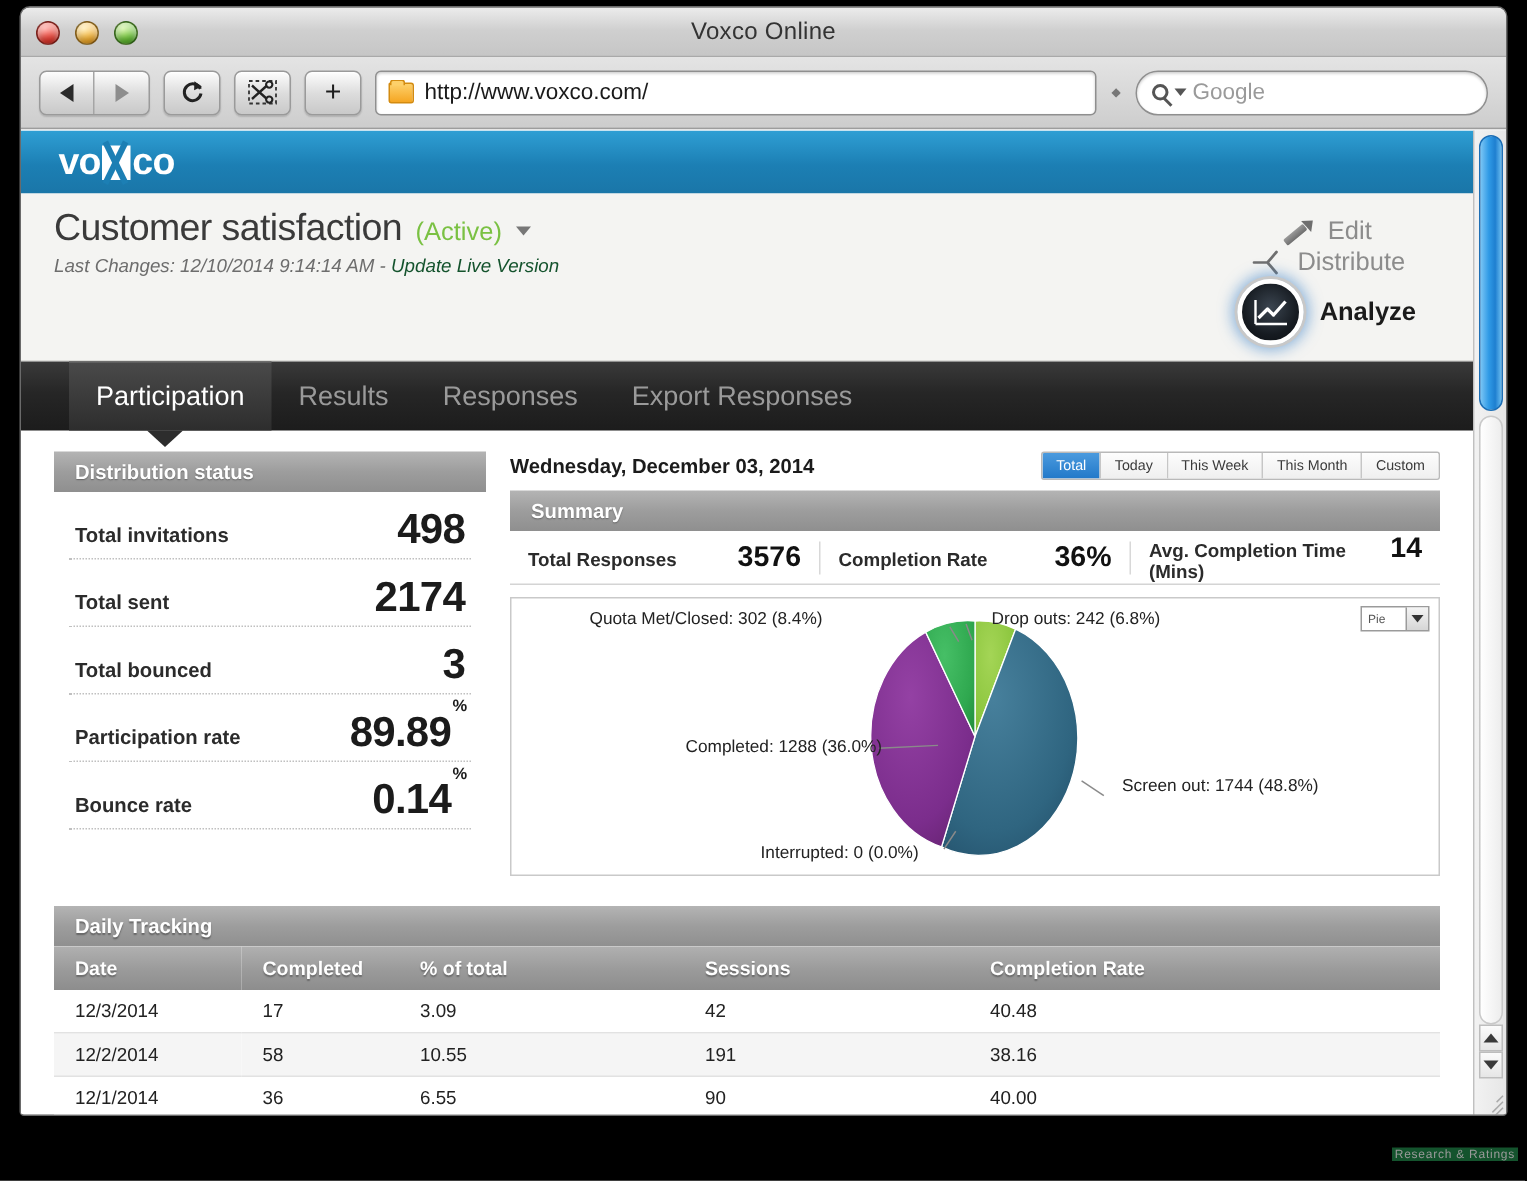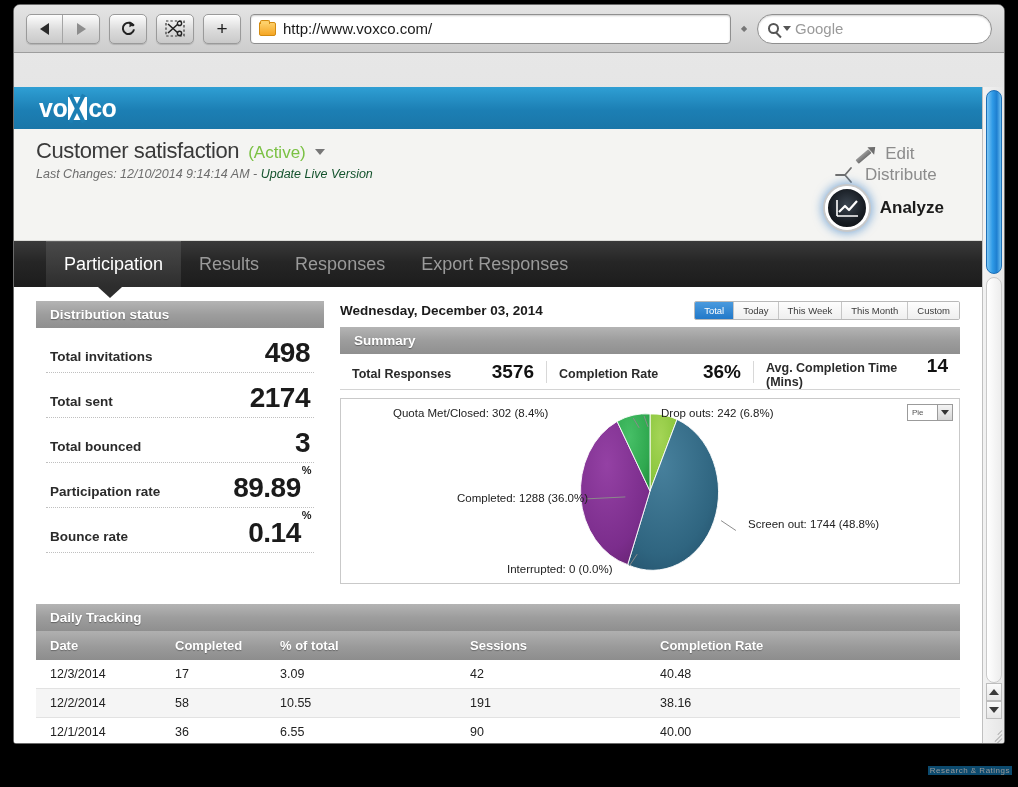--- a/index.html
+++ b/index.html
@@ -88,21 +88,21 @@
   #brandbar{ height:42px; background:linear-gradient(180deg,#2f9fd4 0%,#1c7fb4 55%,#1a76a8 100%);
              display:flex; align-items:center; padding-left:25px;}
   .logo{ display:flex; align-items:center; font-size:25px; font-weight:700; color:#fff; letter-spacing:-.5px;}
   .logo .xbox{ width:19px;height:23px;background:#fff; margin:0 1px; position:relative; display:inline-block;}
   .logo .xbox:before,.logo .xbox:after{content:"";position:absolute;left:7px;top:-4px;width:4px;height:31px;background:#1c7fb4;}
   .logo .xbox:before{transform:rotate(26deg);} .logo .xbox:after{transform:rotate(-26deg);}
 
   #survey-head{ background:#f4f4f2; border-bottom:1px solid #dcdcd8; padding:9px 22px 10px 22px;
                 display:flex; align-items:flex-start; justify-content:space-between;}
   #title-line{ display:flex; align-items:baseline; gap:9px;}
-  #survey-title{ font-size:22px; color:#3a3a3a; font-weight:400; letter-spacing:-.4px;}
+  #survey-title{ font-size:25px; color:#3a3a3a; font-weight:400; letter-spacing:-.4px;}
   #survey-status{ font-size:17px; color:#7ac143;}
   #status-caret{ width:0;height:0;border-left:5px solid transparent;border-right:5px solid transparent;border-top:6px solid #777; position:relative; top:-3px;}
   #last-changes{ font-size:12.5px; color:#6d6d6d; font-style:italic; margin-top:3px;}
   #update-link{ color:#14532d; font-style:italic; text-decoration:none;}
   #actions{ display:flex; align-items:center; gap:0; padding-top:6px;flex-direction:column;}
   .act{ display:flex; align-items:center; gap:11px; padding:0 16px; }
   .act .lab{ font-size:17px; color:#8c8c8c;}
   .act.active .lab{ color:#1b1b1b; font-weight:700;}
   .pencil{ width:20px;height:20px;position:relative;}
   .pencil:before{content:"";position:absolute;left:1px;top:10px;width:17px;height:5px;background:linear-gradient(180deg,#9a9a9a,#6e6e6e);transform:rotate(-40deg);border-radius:1px;}
@@ -162,27 +162,35 @@
   #daily-table{ width:100%; border-collapse:collapse; background:#fff;}
   #daily-table th{ background:linear-gradient(180deg,#b0b0b0 0%,#9a9a9a 55%,#8d8d8d 100%);
      color:#fff; font-size:13px; font-weight:700; text-align:left; padding:7px 0 7px 14px;
      text-shadow:0 1px 1px rgba(0,0,0,.3);}
   #daily-table td{ font-size:12.5px; color:#222; padding:7px 0 7px 14px; border-bottom:1px solid #e2e2e2;}
   #daily-table tbody tr:nth-child(even){ background:#f5f5f5;}
 
   
   #watermark{ position:absolute; right:6px; bottom:10px; text-align:right; z-index:20;}
   #wm-main{ font-family:"Liberation Serif", serif; font-size:27px; color:#f3f3f3; letter-spacing:.3px; line-height:1;}
-  #wm-sub{ font-size:8px; color:#9a9a9a; background:#0c4a6e; display:inline-block; padding:0 2px; margin-top:1px; letter-spacing:.5px;text-align:right;}
+  #wm-sub{ font-size:8px; color:#9a9a9a; background:#14532d; display:inline-block; padding:0 2px; margin-top:1px; letter-spacing:.5px;text-align:right;}
 </style>
 </head>
 <body>
 
 <div id="browser-window">
 
+  <div id="titlebar">
+    <div class="traffic">
+      <div class="light l-red"></div>
+      <div class="light l-yel"></div>
+      <div class="light l-grn"></div>
+    </div>
+    <div id="window-title">Voxco Online</div>
+  </div>
 
   <div id="toolbar">
     <div class="navpair">
       <div>
           <span class="tri-l"></span>
         </div>
       <div>
           <span class="tri-r"></span>
         </div>
     </div>

